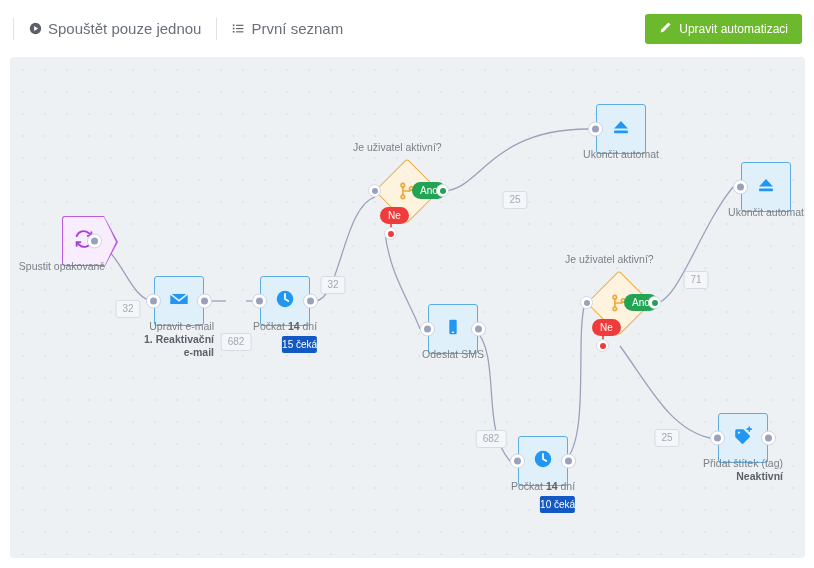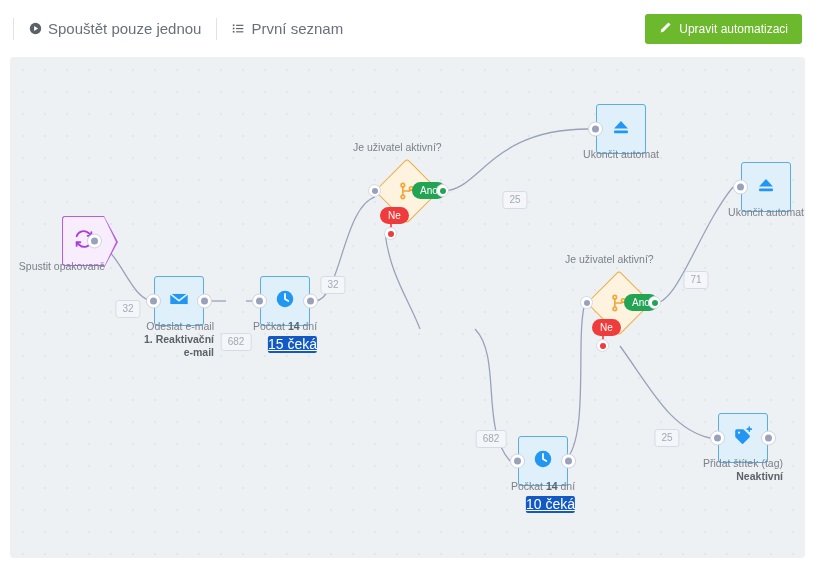--- a/index.html
+++ b/index.html
@@ -226,27 +226,26 @@
   .diamond-title {
     position: absolute;
     font-size: 10.5px;
     color: #7b8189;
     white-space: nowrap;
   }
 
   .badge {
     background: #1259c3;
     color: #ffffff;
-    font-size: 14px;
+    font-size: 10px;
     border-radius: 2px;
     padding: 2px 0;
     display: inline-block;
     margin-top: 3px;
     white-space: nowrap;
-    text-decoration: underline;
   }
 
   .elabel {
     position: absolute;
     background: #f4f6f9;
     border: 1px solid #d6dce4;
     border-radius: 3px;
     color: #a3abb6;
     font-size: 10px;
     padding: 2px 6px 2px 6px;
@@ -356,21 +355,21 @@
       <span>
         <svg width="22" height="22" viewBox="0 0 24 24">
             <path d="M2.5 6.5h19v11h-19z" fill="#2196f3"></path>
             <path d="M2.5 6.5 12 13.8 21.5 6.5" fill="none" stroke="#dff0fb" stroke-width="1.8"></path>
           </svg>
       </span>
     </div>
     <div class="port left"></div>
     <div class="port right"></div>
     <div class="caption">
-      <div>Odeslat e-mail</div>
+      <div>Upravit e-mail</div>
       <div style="font-weight:700;color:#5c6269">1. Reaktivační</div>
       <div style="font-weight:700;color:#5c6269">e-mail</div>
     </div>
   </div>
 
   <div class="node" style="left:250px; top:219px; width:50px; height:50px;">
     <div class="box">
       <span>
         <svg width="22" height="22" viewBox="0 0 24 24">
             <circle cx="12" cy="12" r="9" fill="#2196f3"></circle>
@@ -416,20 +415,33 @@
         <svg width="22" height="22" viewBox="0 0 24 24">
             <path d="M12 5.5 19.5 13.5H4.5z" fill="#2196f3"></path>
             <rect x="4.5" y="15.8" width="15" height="3" rx="0.7" fill="#2196f3"></rect>
           </svg>
       </span>
     </div>
     <div class="port left"></div>
     <div class="caption">Ukončit automat</div>
   </div>
 
+  <div class="node" style="left:418px; top:247px; width:50px; height:50px;">
+    <div class="box">
+      <span>
+        <svg width="22" height="22" viewBox="0 0 24 24">
+            <rect x="8" y="4" width="8" height="16" rx="1.4" fill="#2196f3"></rect>
+            <rect x="10.6" y="17" width="2.8" height="1.5" rx="0.7" fill="#dff0fb"></rect>
+          </svg>
+      </span>
+    </div>
+    <div class="port left"></div>
+    <div class="port right"></div>
+    <div class="caption">Odeslat SMS</div>
+  </div>
 
   <div class="node" style="left:508px; top:379px; width:50px; height:50px;">
     <div class="box">
       <span>
         <svg width="22" height="22" viewBox="0 0 24 24">
             <circle cx="12" cy="12" r="9" fill="#2196f3"></circle>
             <path d="M12 6.5V12l3.6 2.2" stroke="#ffffff" stroke-width="1.9" fill="none" stroke-linecap="round"></path>
           </svg>
       </span>
     </div>

